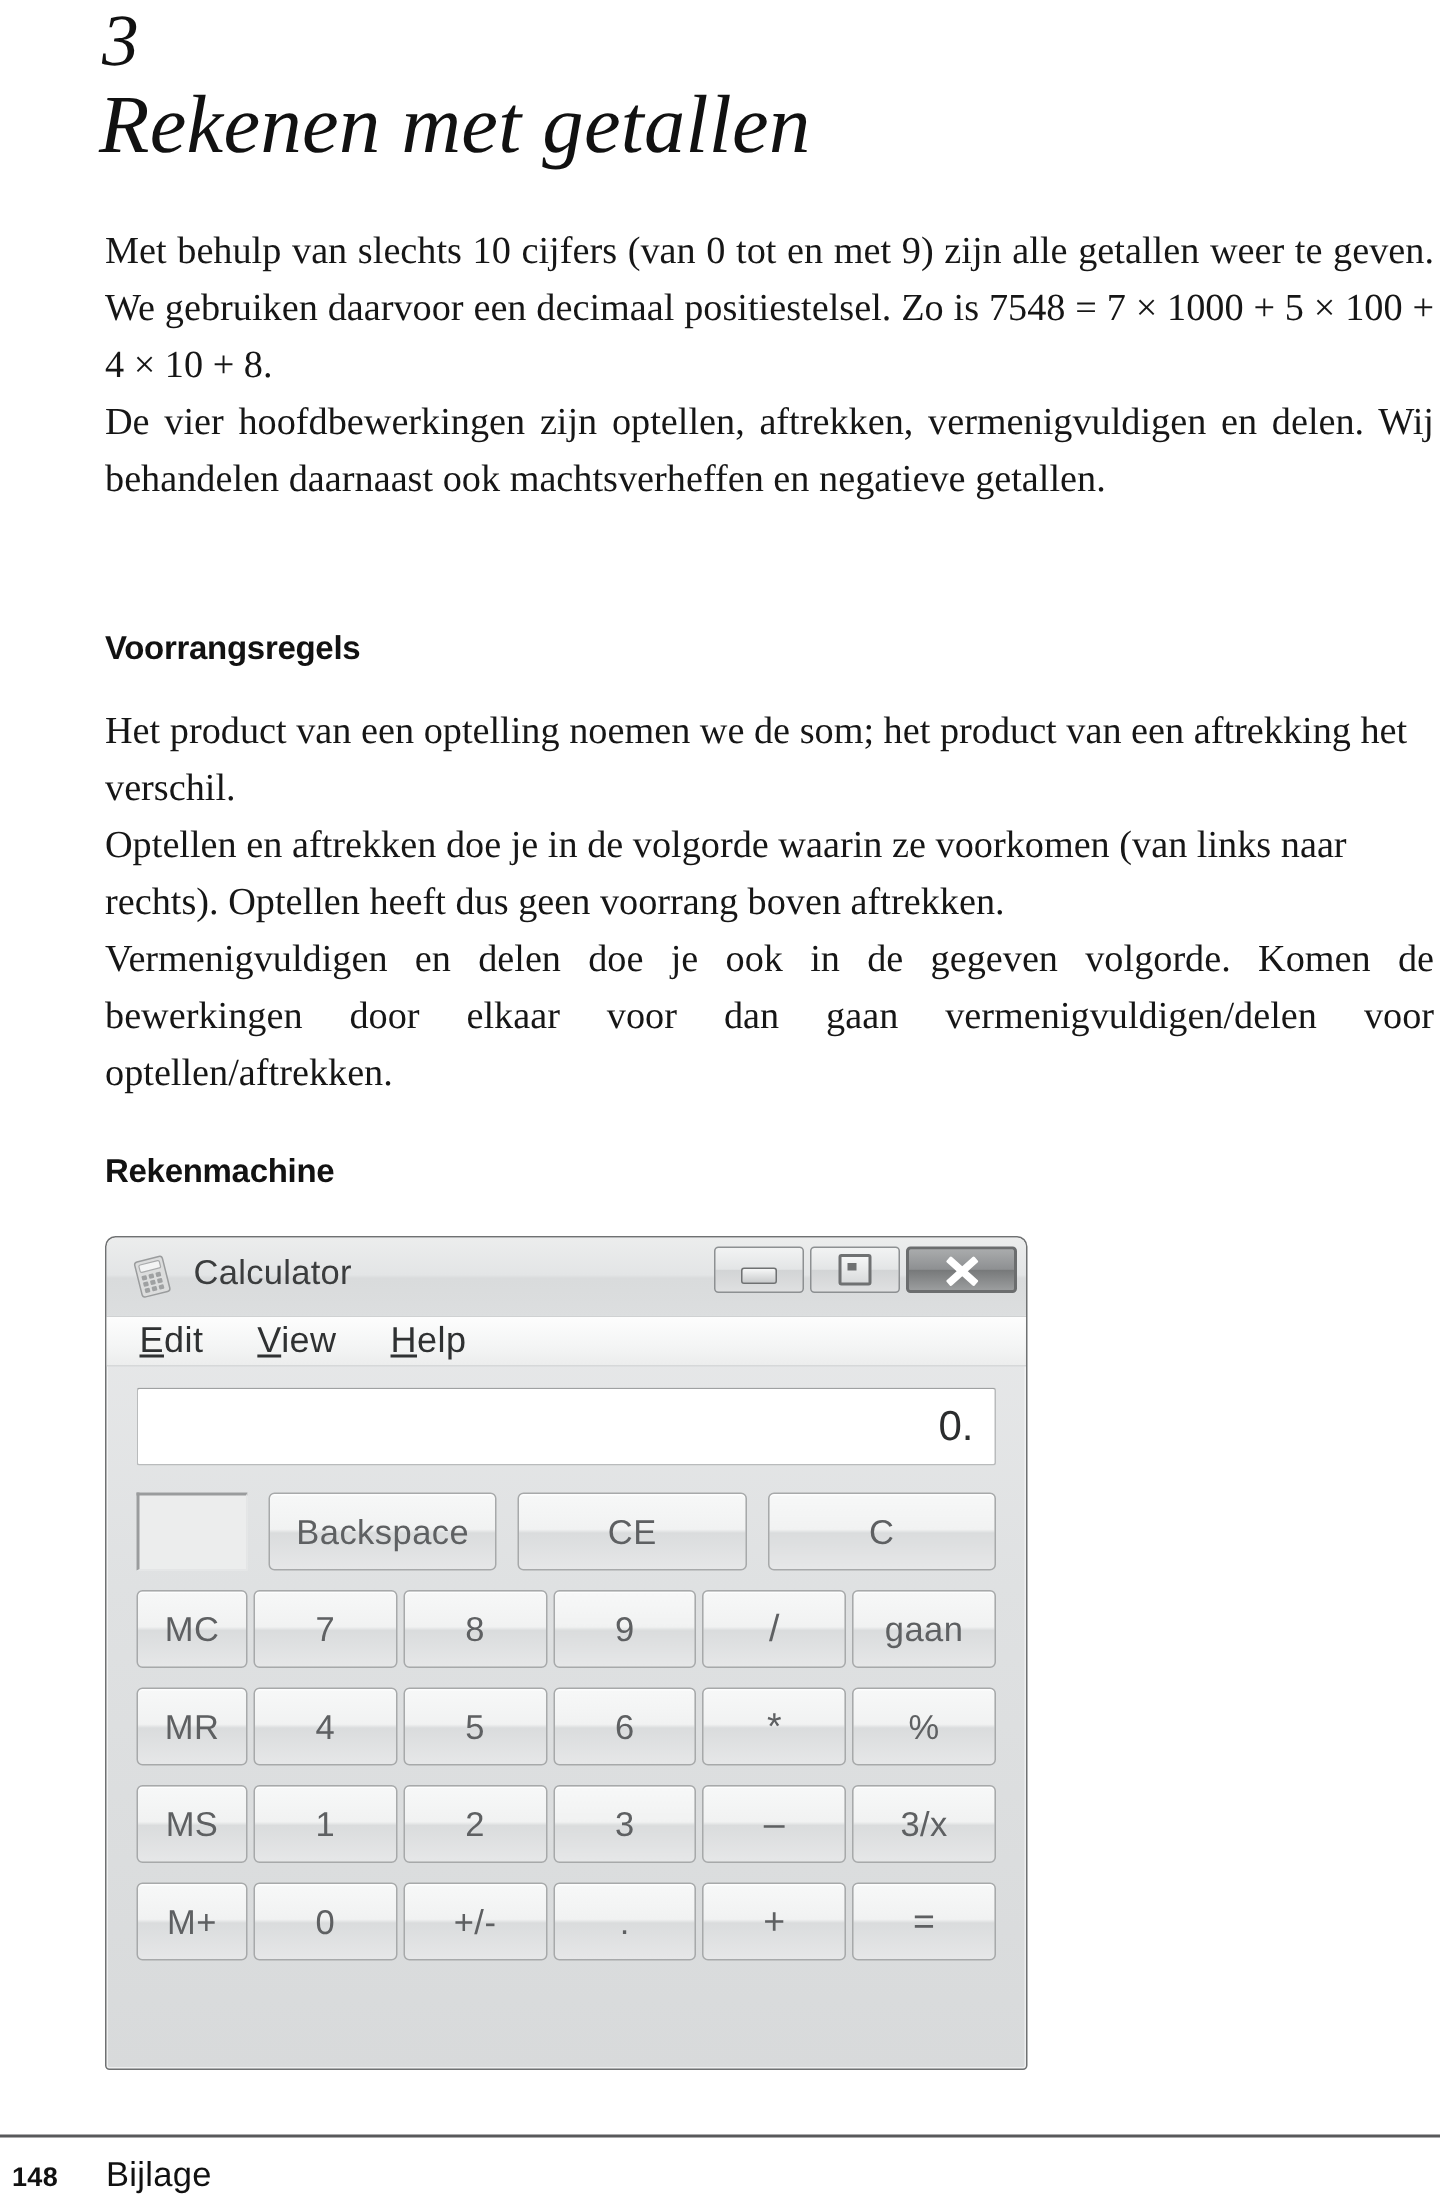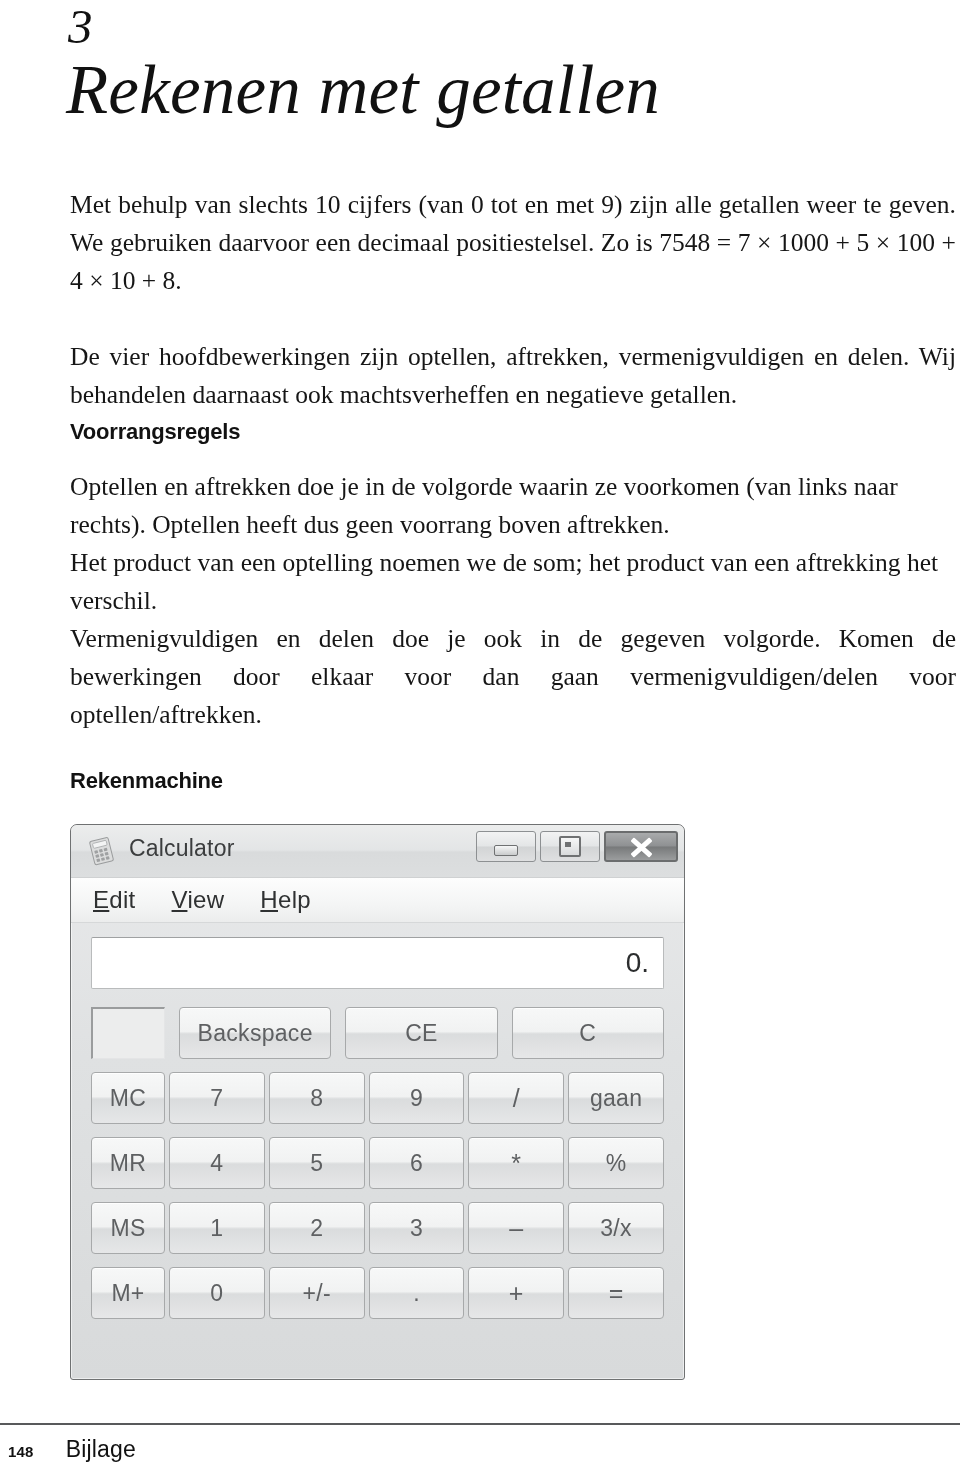--- a/index.html
+++ b/index.html
@@ -33,21 +33,21 @@
     font-size: 49px;
     line-height: 1.0;
     color: #111;
   }
   .chapter-title {
     position: absolute;
     left: 66px;
     top: 54px;
     font-family: "Liberation Serif", serif;
     font-style: italic;
-    font-size: 69px;
+    font-size: 55px;
     line-height: 1.05;
     letter-spacing: 0.2px;
     color: #111;
   }
 
   
   .body-col {
     position: absolute;
     left: 70px;
     width: 886px;
@@ -58,21 +58,20 @@
     font-family: "Liberation Serif", serif;
     font-size: 25.5px;
     line-height: 38px;
     color: #161616;
     text-align: justify;
     -webkit-hyphens: none;
     hyphens: none;
   }
   p.para.lead {
     text-align: justify;
-    margin-top: 38px;
   }
   p.para.nojust {
     text-align: left;
   }
   .subhead {
     margin: 0;
     font-family: "Liberation Sans", sans-serif;
     font-weight: bold;
     font-size: 22px;
     letter-spacing: -0.2px;
@@ -174,21 +173,21 @@
     position: absolute;
     left: 1px; top: 10px;
     width: 25px; height: 5px;
     background: #ffffff;
     border-radius: 1px;
   }
   .glyph-close::before { transform: rotate(42deg); }
   .glyph-close::after  { transform: rotate(-42deg); }
 
   .calc-menubar {
-    height: 45px;
+    height: 33px;
     background: linear-gradient(to bottom, #fdfdfd 0%, #f4f5f5 60%, #eceded 100%);
     border-bottom: 1px solid #d6d8d9;
     display: flex;
     align-items: center;
     padding-left: 22px;
     box-sizing: border-box;
     text-align: right;
   }
   .menu-item {
     font-family: "Liberation Sans", sans-serif;
@@ -273,21 +272,21 @@
   }
   .footer {
     position: absolute;
     left: 8px;
     top: 1436px;
     display: flex;
     align-items: baseline;
     font-family: "Liberation Sans", sans-serif;
   }
   .folio {
-    font-size: 15px;
+    font-size: 18px;
     font-weight: bold;
     color: #111;
     letter-spacing: 0.2px;
   }
   .footer-label {
     font-size: 23px;
     color: #111;
     margin-left: 32px;
     letter-spacing: 0.2px;
   }
@@ -305,22 +304,22 @@
     <div class="blk-intro">
       <p class="para lead">Met behulp van slechts 10 cijfers (van 0 tot en met 9) zijn alle getallen weer te geven. We gebruiken daarvoor een decimaal positiestelsel. Zo is 7548 = 7 × 1000 + 5 × 100 + 4 × 10 + 8.</p>
       <p class="para lead">De vier hoofdbewerkingen zijn optellen, aftrekken, vermenigvuldigen en delen. Wij behandelen daarnaast ook machtsverheffen en negatieve getallen.</p>
     </div>
 
     <div class="blk-sub1">
       <p class="subhead">Voorrangsregels</p>
     </div>
 
     <div class="blk-rules">
+      <p class="para nojust">Het product van een optelling noemen we de som; het product van een aftrekking het verschil.</p>
       <p class="para nojust">Optellen en aftrekken doe je in de volgorde waarin ze voorkomen (van links naar rechts). Optellen heeft dus geen voorrang boven aftrekken.</p>
-      <p class="para nojust">Het product van een optelling noemen we de som; het product van een aftrekking het verschil.</p>
       <p class="para">Vermenigvuldigen en delen doe je ook in de gegeven volgorde. Komen de bewerkingen door elkaar voor dan gaan vermenigvuldigen/delen voor optellen/aftrekken.</p>
     </div>
 
     <div class="blk-sub2">
       <p class="subhead">Rekenmachine</p>
     </div>
 
   </div>
 
   <div class="calc-window">

